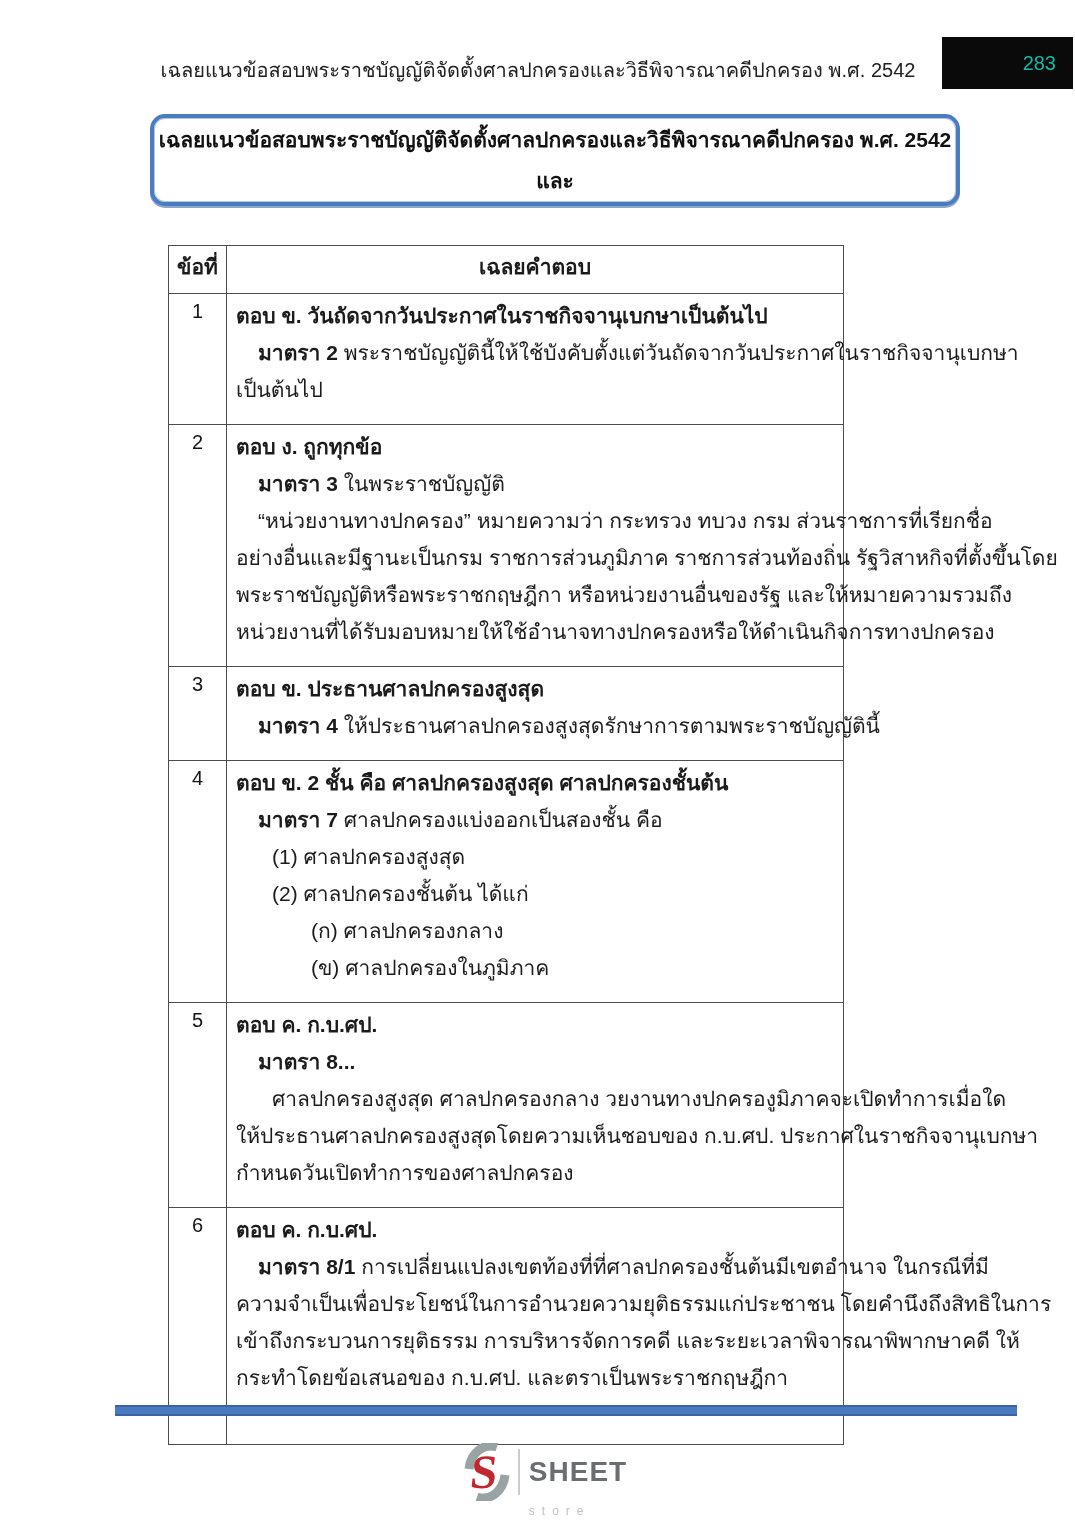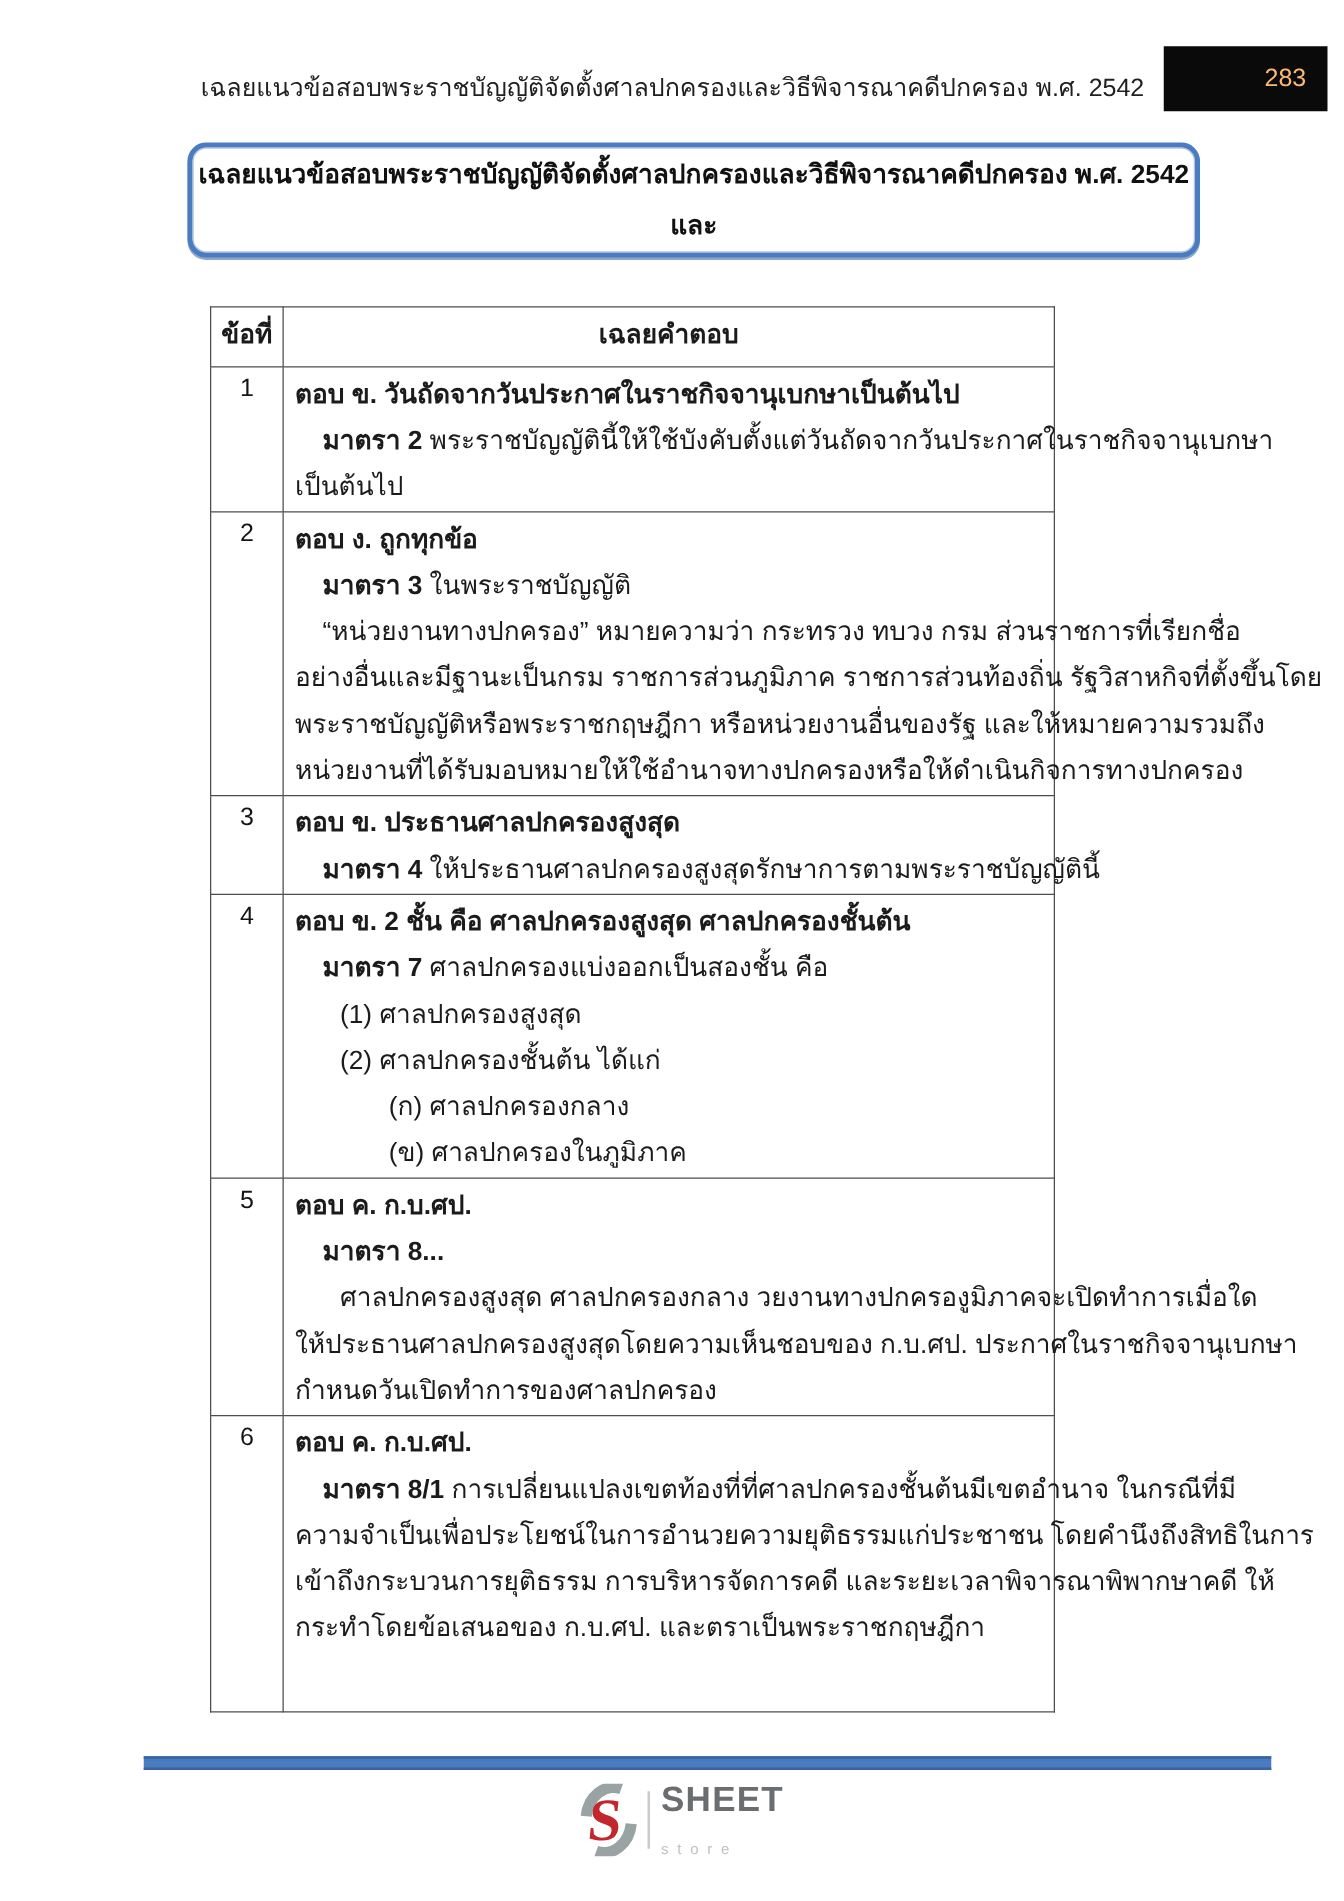--- a/index.html
+++ b/index.html
@@ -8,22 +8,22 @@
     position:relative; width:1075px; height:1521px; margin:0 auto;
     background:#ffffff; overflow:hidden;
     font-family:"Liberation Sans", sans-serif; color:#1b1b1b;border-radius:21px;
   }
   
   .header-title {
     position:absolute; left:148px; top:54px; width:780px;
     text-align:center; font-size:20px; color:#202020;
   }
   .page-num-box {
-    position:absolute; top:37px; right:13px; width:131px; height:52px;
-    background:#0a0a0a; color:#fdba74;
+    position:absolute; top:37px; right:2px; width:131px; height:52px;
+    background:#0a0a0a; color:#14b8a6;
     font-size:20px; text-align:right; line-height:52px; padding-right:17px;
   }
   
   .title-box {
     position:absolute; left:150px; top:114px; width:810px; height:92px;
     border:4px solid #4a7cc2; border-radius:15px;
     box-shadow:0 2px 0 rgba(47,93,158,.55), inset 0 0 0 1px rgba(47,93,158,.35);
     display:flex; flex-direction:column; justify-content:center; align-items:center;
     background:#ffffff;
   }
@@ -40,21 +40,21 @@
   .answer-table th, .answer-table td {
     border:1px solid #4d4d4d; vertical-align:top; background:#fff;
   }
   .answer-table th {
     height:48px; font-weight:bold; font-size:21px;
     text-align:center; vertical-align:middle; padding-bottom:6px;
   }
   td.num-cell {
     text-align:center; font-size:20px; padding-top:6px; color:#141414;
   }
-  td.ans-cell { padding:3px 10px 1px 9px; }
+  td.ans-cell { padding:3px 10px 16px 9px; }
   .line { line-height:37px; white-space:nowrap; }
   .line .b { font-weight:bold; }
   .ind0 { padding-left:0; }
   .ind1 { padding-left:22px; }
   .ind2 { padding-left:36px; }
   .ind3 { padding-left:75px; }
   .answer-table tr:last-child td.ans-cell { padding-bottom:48px; }
   
   .footer-bar {
     position:absolute; left:115px; top:1405px; width:902px; height:11px;
@@ -62,21 +62,21 @@
     border-top:2px solid #3a63a2; border-bottom:2px solid #3a63a2;
   }
   .logo {
     position:absolute; left:0; top:1426px; width:100%;
     display:flex; justify-content:center; align-items:center;
   }
   .logo-inner { display:flex; align-items:center; margin-left:14px; }
   .logo-divider { width:2px; height:46px; background:#c9cccc; margin:0 9px 0 6px; }
   .logo-text-block { display:flex; flex-direction:column; }
   .logo-title {
-    font-size:28px; font-weight:bold; color:#6b6e70; letter-spacing:1px; line-height:28px;
+    font-size:28px; font-weight:bold; color:#6b6e70; letter-spacing:1px; line-height:28px;margin-top:32px;
   }
   .logo-subtitle {
     font-size:12px; color:#bfc1c1; letter-spacing:7px; margin-top:18px;
   }
 </style>
 </head>
 <body>
 
 <div class="page">
 

